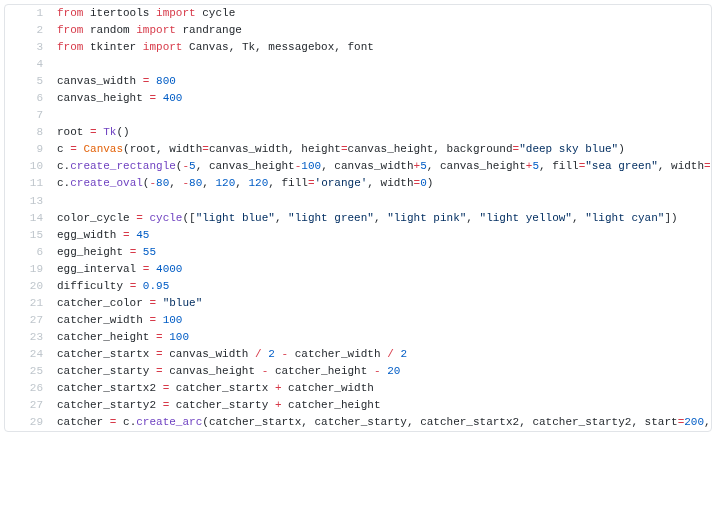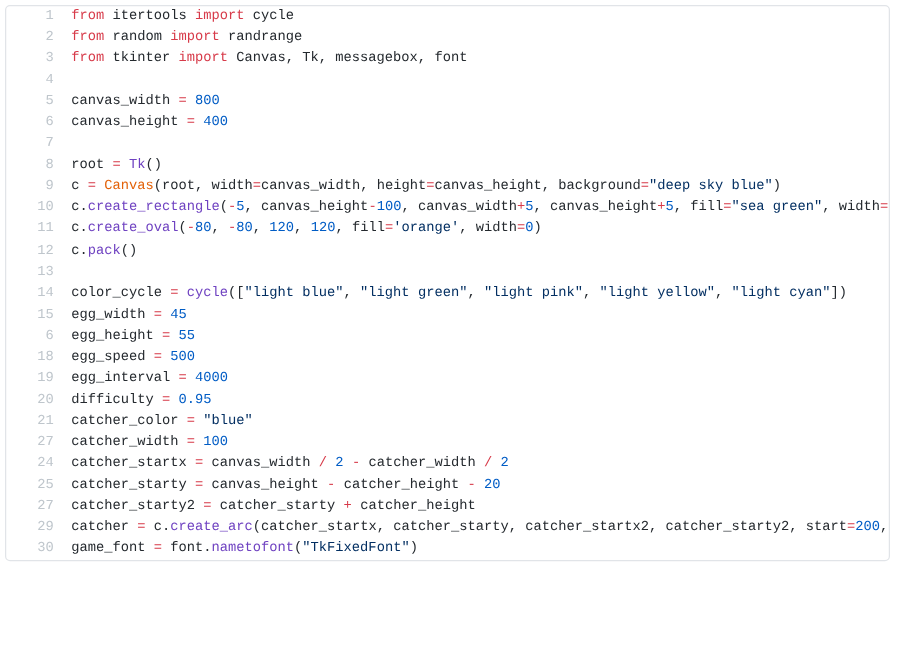--- a/index.html
+++ b/index.html
@@ -56,28 +56,27 @@
     <div class="code-line"><span class="gutter">2</span><span class="code"><span class="k">from</span><span class="p"> </span><span class="nm">random</span><span class="p"> </span><span class="k">import</span><span class="p"> </span><span class="nm">randrange</span></span></div>
     <div class="code-line"><span class="gutter">3</span><span class="code"><span class="k">from</span><span class="p"> </span><span class="nm">tkinter</span><span class="p"> </span><span class="k">import</span><span class="p"> </span><span class="nm">Canvas</span><span class="p">, </span><span class="nm">Tk</span><span class="p">, </span><span class="nm">messagebox</span><span class="p">, </span><span class="nm">font</span></span></div>
     <div class="code-line"><span class="gutter">4</span><span class="code"><span class="p"></span></span></div>
     <div class="code-line"><span class="gutter">5</span><span class="code"><span class="nm">canvas_width</span><span class="p"> </span><span class="op">=</span><span class="p"> </span><span class="n">800</span></span></div>
     <div class="code-line"><span class="gutter">6</span><span class="code"><span class="nm">canvas_height</span><span class="p"> </span><span class="op">=</span><span class="p"> </span><span class="n">400</span></span></div>
     <div class="code-line"><span class="gutter">7</span><span class="code"><span class="p"></span></span></div>
     <div class="code-line"><span class="gutter">8</span><span class="code"><span class="nm">root</span><span class="p"> </span><span class="op">=</span><span class="p"> </span><span class="fn">Tk</span><span class="p">()</span></span></div>
     <div class="code-line"><span class="gutter">9</span><span class="code"><span class="nm">c</span><span class="p"> </span><span class="op">=</span><span class="p"> </span><span class="cl">Canvas</span><span class="p">(</span><span class="nm">root</span><span class="p">, </span><span class="nm">width</span><span class="op">=</span><span class="nm">canvas_width</span><span class="p">, </span><span class="nm">height</span><span class="op">=</span><span class="nm">canvas_height</span><span class="p">, </span><span class="nm">background</span><span class="op">=</span><span class="s">"deep sky blue"</span><span class="p">)</span></span></div>
     <div class="code-line"><span class="gutter">10</span><span class="code"><span class="nm">c</span><span class="p">.</span><span class="fn">create_rectangle</span><span class="p">(</span><span class="op">-</span><span class="n">5</span><span class="p">, </span><span class="nm">canvas_height</span><span class="op">-</span><span class="n">100</span><span class="p">, </span><span class="nm">canvas_width</span><span class="op">+</span><span class="n">5</span><span class="p">, </span><span class="nm">canvas_height</span><span class="op">+</span><span class="n">5</span><span class="p">, </span><span class="nm">fill</span><span class="op">=</span><span class="s">"sea green"</span><span class="p">, </span><span class="nm">width</span><span class="op">=</span><span class="n">0</span></span></div>
     <div class="code-line"><span class="gutter">11</span><span class="code"><span class="nm">c</span><span class="p">.</span><span class="fn">create_oval</span><span class="p">(</span><span class="op">-</span><span class="n">80</span><span class="p">, </span><span class="op">-</span><span class="n">80</span><span class="p">, </span><span class="n">120</span><span class="p">, </span><span class="n">120</span><span class="p">, </span><span class="nm">fill</span><span class="op">=</span><span class="s">'orange'</span><span class="p">, </span><span class="nm">width</span><span class="op">=</span><span class="n">0</span><span class="p">)</span></span></div>
-    <div class="code-line"><span class="gutter">12</span><span class="code"><span class="nm">c</span><span class="p">.</span><span class="fn">pack</span><span class="p">()</span></span></div>
     <div class="code-line"><span class="gutter">13</span><span class="code"><span class="p"></span></span></div>
     <div class="code-line"><span class="gutter">14</span><span class="code"><span class="nm">color_cycle</span><span class="p"> </span><span class="op">=</span><span class="p"> </span><span class="fn">cycle</span><span class="p">([</span><span class="s">"light blue"</span><span class="p">, </span><span class="s">"light green"</span><span class="p">, </span><span class="s">"light pink"</span><span class="p">, </span><span class="s">"light yellow"</span><span class="p">, </span><span class="s">"light cyan"</span><span class="p">])</span></span></div>
     <div class="code-line"><span class="gutter">15</span><span class="code"><span class="nm">egg_width</span><span class="p"> </span><span class="op">=</span><span class="p"> </span><span class="n">45</span></span></div>
     <div class="code-line"><span class="gutter">6</span><span class="code"><span class="nm">egg_height</span><span class="p"> </span><span class="op">=</span><span class="p"> </span><span class="n">55</span></span></div>
-    <div class="code-line"><span class="gutter">18</span><span class="code"><span class="nm">egg_speed</span><span class="p"> </span><span class="op">=</span><span class="p"> </span><span class="n">500</span></span></div>
     <div class="code-line"><span class="gutter">19</span><span class="code"><span class="nm">egg_interval</span><span class="p"> </span><span class="op">=</span><span class="p"> </span><span class="n">4000</span></span></div>
     <div class="code-line"><span class="gutter">20</span><span class="code"><span class="nm">difficulty</span><span class="p"> </span><span class="op">=</span><span class="p"> </span><span class="n">0.95</span></span></div>
     <div class="code-line"><span class="gutter">21</span><span class="code"><span class="nm">catcher_color</span><span class="p"> </span><span class="op">=</span><span class="p"> </span><span class="s">"blue"</span></span></div>
     <div class="code-line"><span class="gutter">27</span><span class="code"><span class="nm">catcher_width</span><span class="p"> </span><span class="op">=</span><span class="p"> </span><span class="n">100</span></span></div>
+    <div class="code-line"><span class="gutter">23</span><span class="code"><span class="nm">catcher_height</span><span class="p"> </span><span class="op">=</span><span class="p"> </span><span class="n">100</span></span></div>
     <div class="code-line"><span class="gutter">24</span><span class="code"><span class="nm">catcher_startx</span><span class="p"> </span><span class="op">=</span><span class="p"> </span><span class="nm">canvas_width</span><span class="p"> </span><span class="op">/</span><span class="p"> </span><span class="n">2</span><span class="p"> </span><span class="op">-</span><span class="p"> </span><span class="nm">catcher_width</span><span class="p"> </span><span class="op">/</span><span class="p"> </span><span class="n">2</span></span></div>
     <div class="code-line"><span class="gutter">25</span><span class="code"><span class="nm">catcher_starty</span><span class="p"> </span><span class="op">=</span><span class="p"> </span><span class="nm">canvas_height</span><span class="p"> </span><span class="op">-</span><span class="p"> </span><span class="nm">catcher_height</span><span class="p"> </span><span class="op">-</span><span class="p"> </span><span class="n">20</span></span></div>
+    <div class="code-line"><span class="gutter">26</span><span class="code"><span class="nm">catcher_startx2</span><span class="p"> </span><span class="op">=</span><span class="p"> </span><span class="nm">catcher_startx</span><span class="p"> </span><span class="op">+</span><span class="p"> </span><span class="nm">catcher_width</span></span></div>
     <div class="code-line"><span class="gutter">27</span><span class="code"><span class="nm">catcher_starty2</span><span class="p"> </span><span class="op">=</span><span class="p"> </span><span class="nm">catcher_starty</span><span class="p"> </span><span class="op">+</span><span class="p"> </span><span class="nm">catcher_height</span></span></div>
     <div class="code-line"><span class="gutter">29</span><span class="code"><span class="nm">catcher</span><span class="p"> </span><span class="op">=</span><span class="p"> </span><span class="nm">c</span><span class="p">.</span><span class="fn">create_arc</span><span class="p">(</span><span class="nm">catcher_startx</span><span class="p">, </span><span class="nm">catcher_starty</span><span class="p">, </span><span class="nm">catcher_startx2</span><span class="p">, </span><span class="nm">catcher_starty2</span><span class="p">, </span><span class="nm">start</span><span class="op">=</span><span class="n">200</span><span class="p">, </span></span></div>
-    <div class="code-line"><span class="gutter">30</span><span class="code"><span class="nm">game_font</span><span class="p"> </span><span class="op">=</span><span class="p"> </span><span class="nm">font</span><span class="p">.</span><span class="fn">nametofont</span><span class="p">(</span><span class="s">"TkFixedFont"</span><span class="p">)</span></span></div>
   </div>
 
 </body></html>

